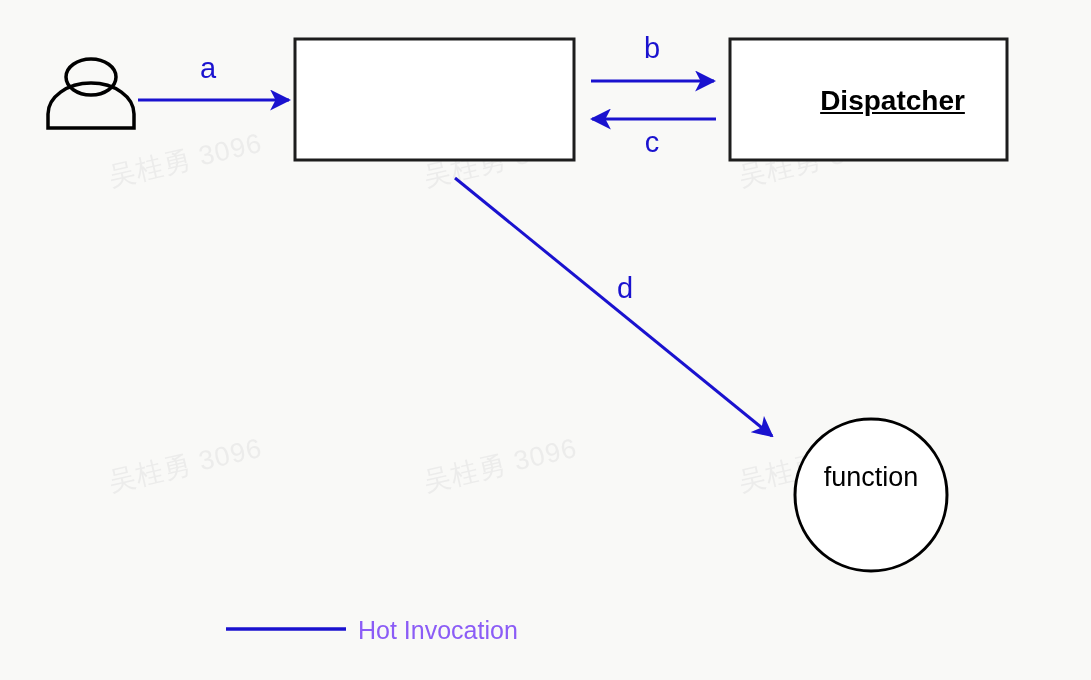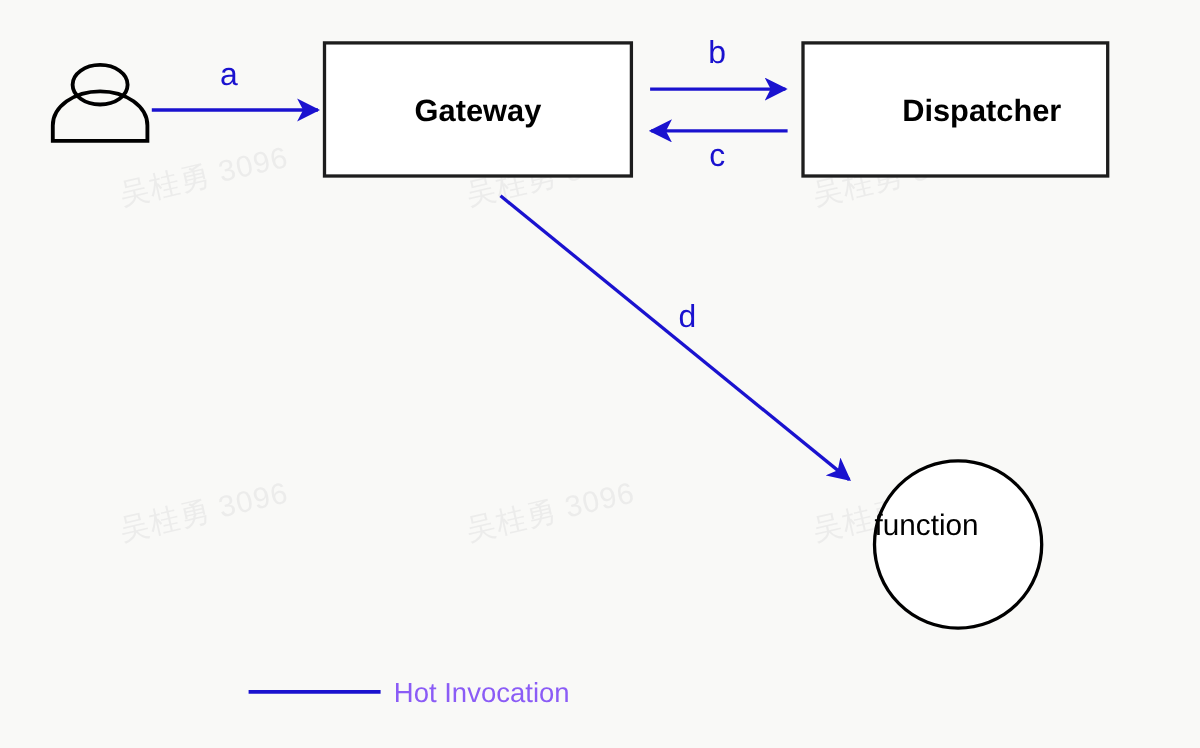--- a/index.html
+++ b/index.html
@@ -61,21 +61,21 @@
     white-space: nowrap;
     user-select: none;
   }
   .circle-label {
     position: absolute;
     z-index: 3;
     color: #000000;
     font-weight: normal;
     font-size: 27px;
     line-height: 1.45;
-    text-align: left;
+    text-align: center;
     white-space: nowrap;
     user-select: none;
   }
   .legend-label {
     position: absolute;
     z-index: 3;
     font-size: 25px;
     color: #8b5cf6;
     white-space: nowrap;
     user-select: none;
@@ -117,23 +117,22 @@
 
     <line x1="591" y1="81" x2="714" y2="81" stroke="#1a12cf" stroke-width="3" marker-end="url(#arrow-blue)"></line>
 
     <line x1="716" y1="119" x2="592" y2="119" stroke="#1a12cf" stroke-width="3" marker-end="url(#arrow-blue)"></line>
 
     <line x1="455" y1="178" x2="772" y2="436" stroke="#1a12cf" stroke-width="3" marker-end="url(#arrow-blue)"></line>
 
     <line x1="226" y1="629" x2="346" y2="629" stroke="#1a12cf" stroke-width="3.5"></line>
   </svg>
 
-  <div class="node-label" style="left:295px; top:85px; width:279px;">Gateway</div>
 
-  <div class="node-label" style="left:730px; top:85px; width:325px;">Dispatcher</div>
+  <div class="node-label" style="left:730px; top:85px; width:325px;text-decoration:underline;">Dispatcher</div>
 
   <div class="circle-label" style="left:795px; top:458px; width:152px;">function</div>
 
   <div class="edge-label" style="left:188px; top:52px; width:40px;">a</div>
 
   <div class="edge-label" style="left:632px; top:32px; width:40px;">b</div>
 
   <div class="edge-label" style="left:632px; top:126px; width:40px;">c</div>
 
   <div class="edge-label" style="left:605px; top:272px; width:40px;">d</div>

